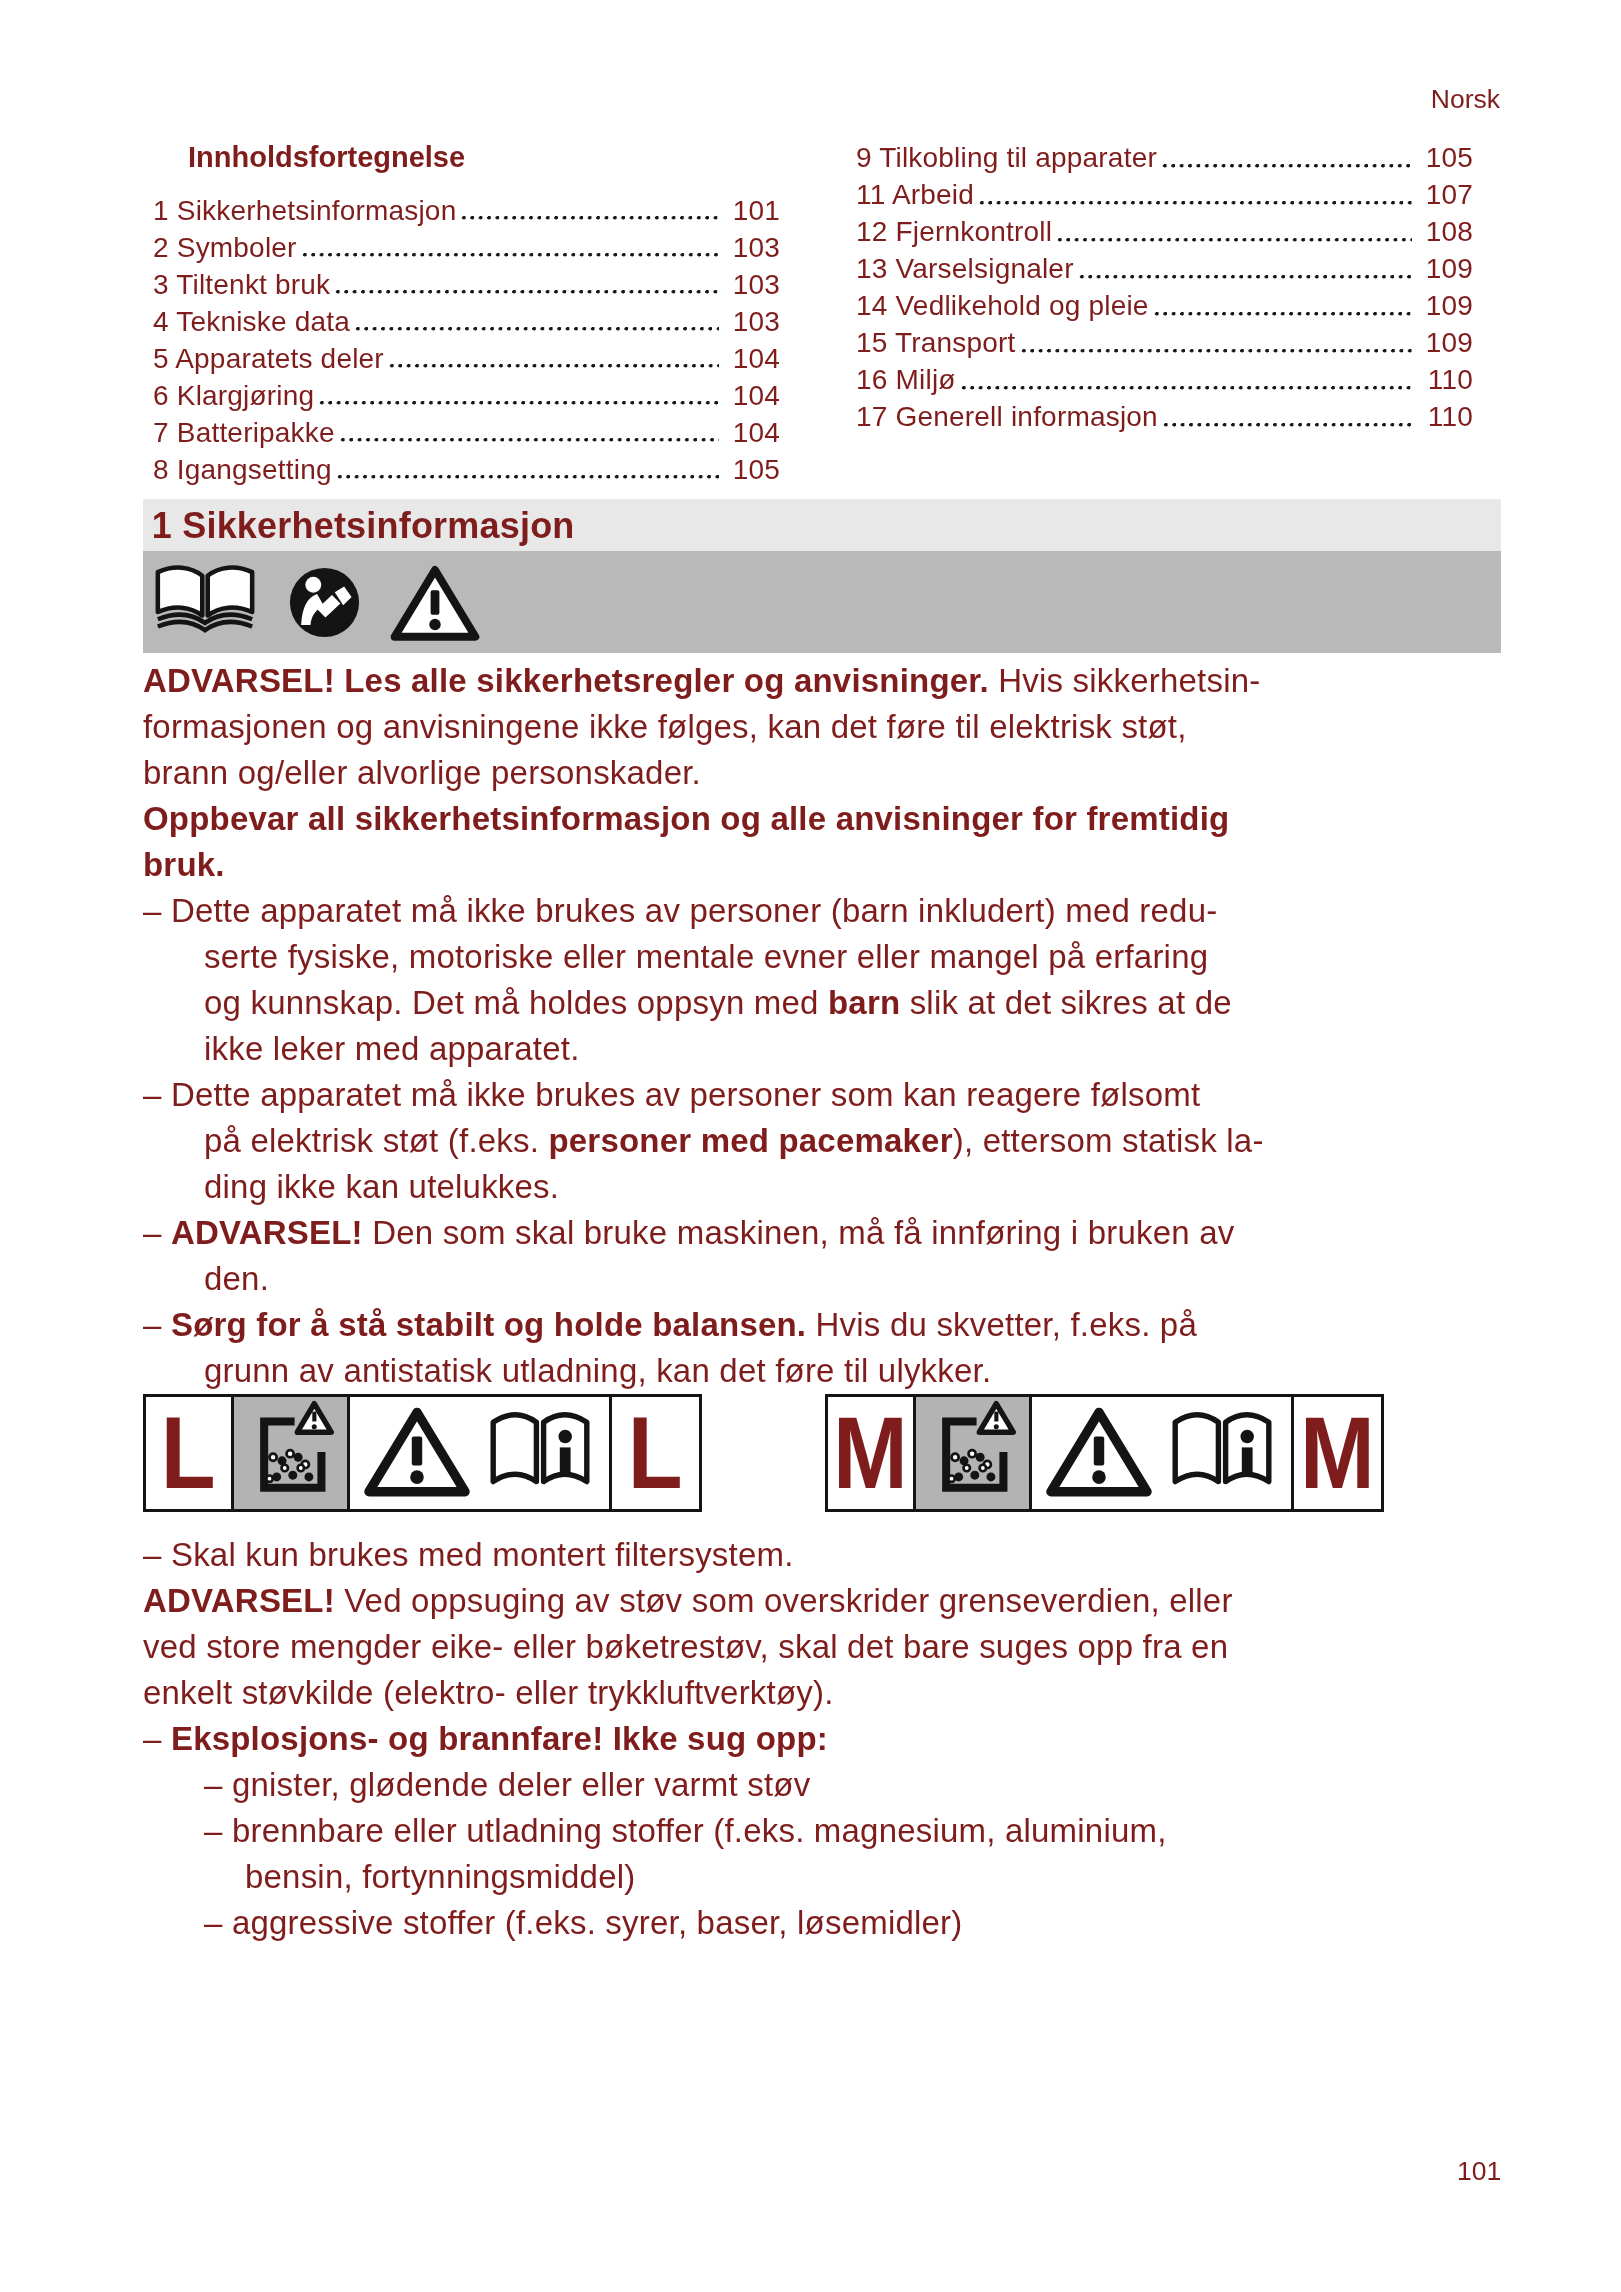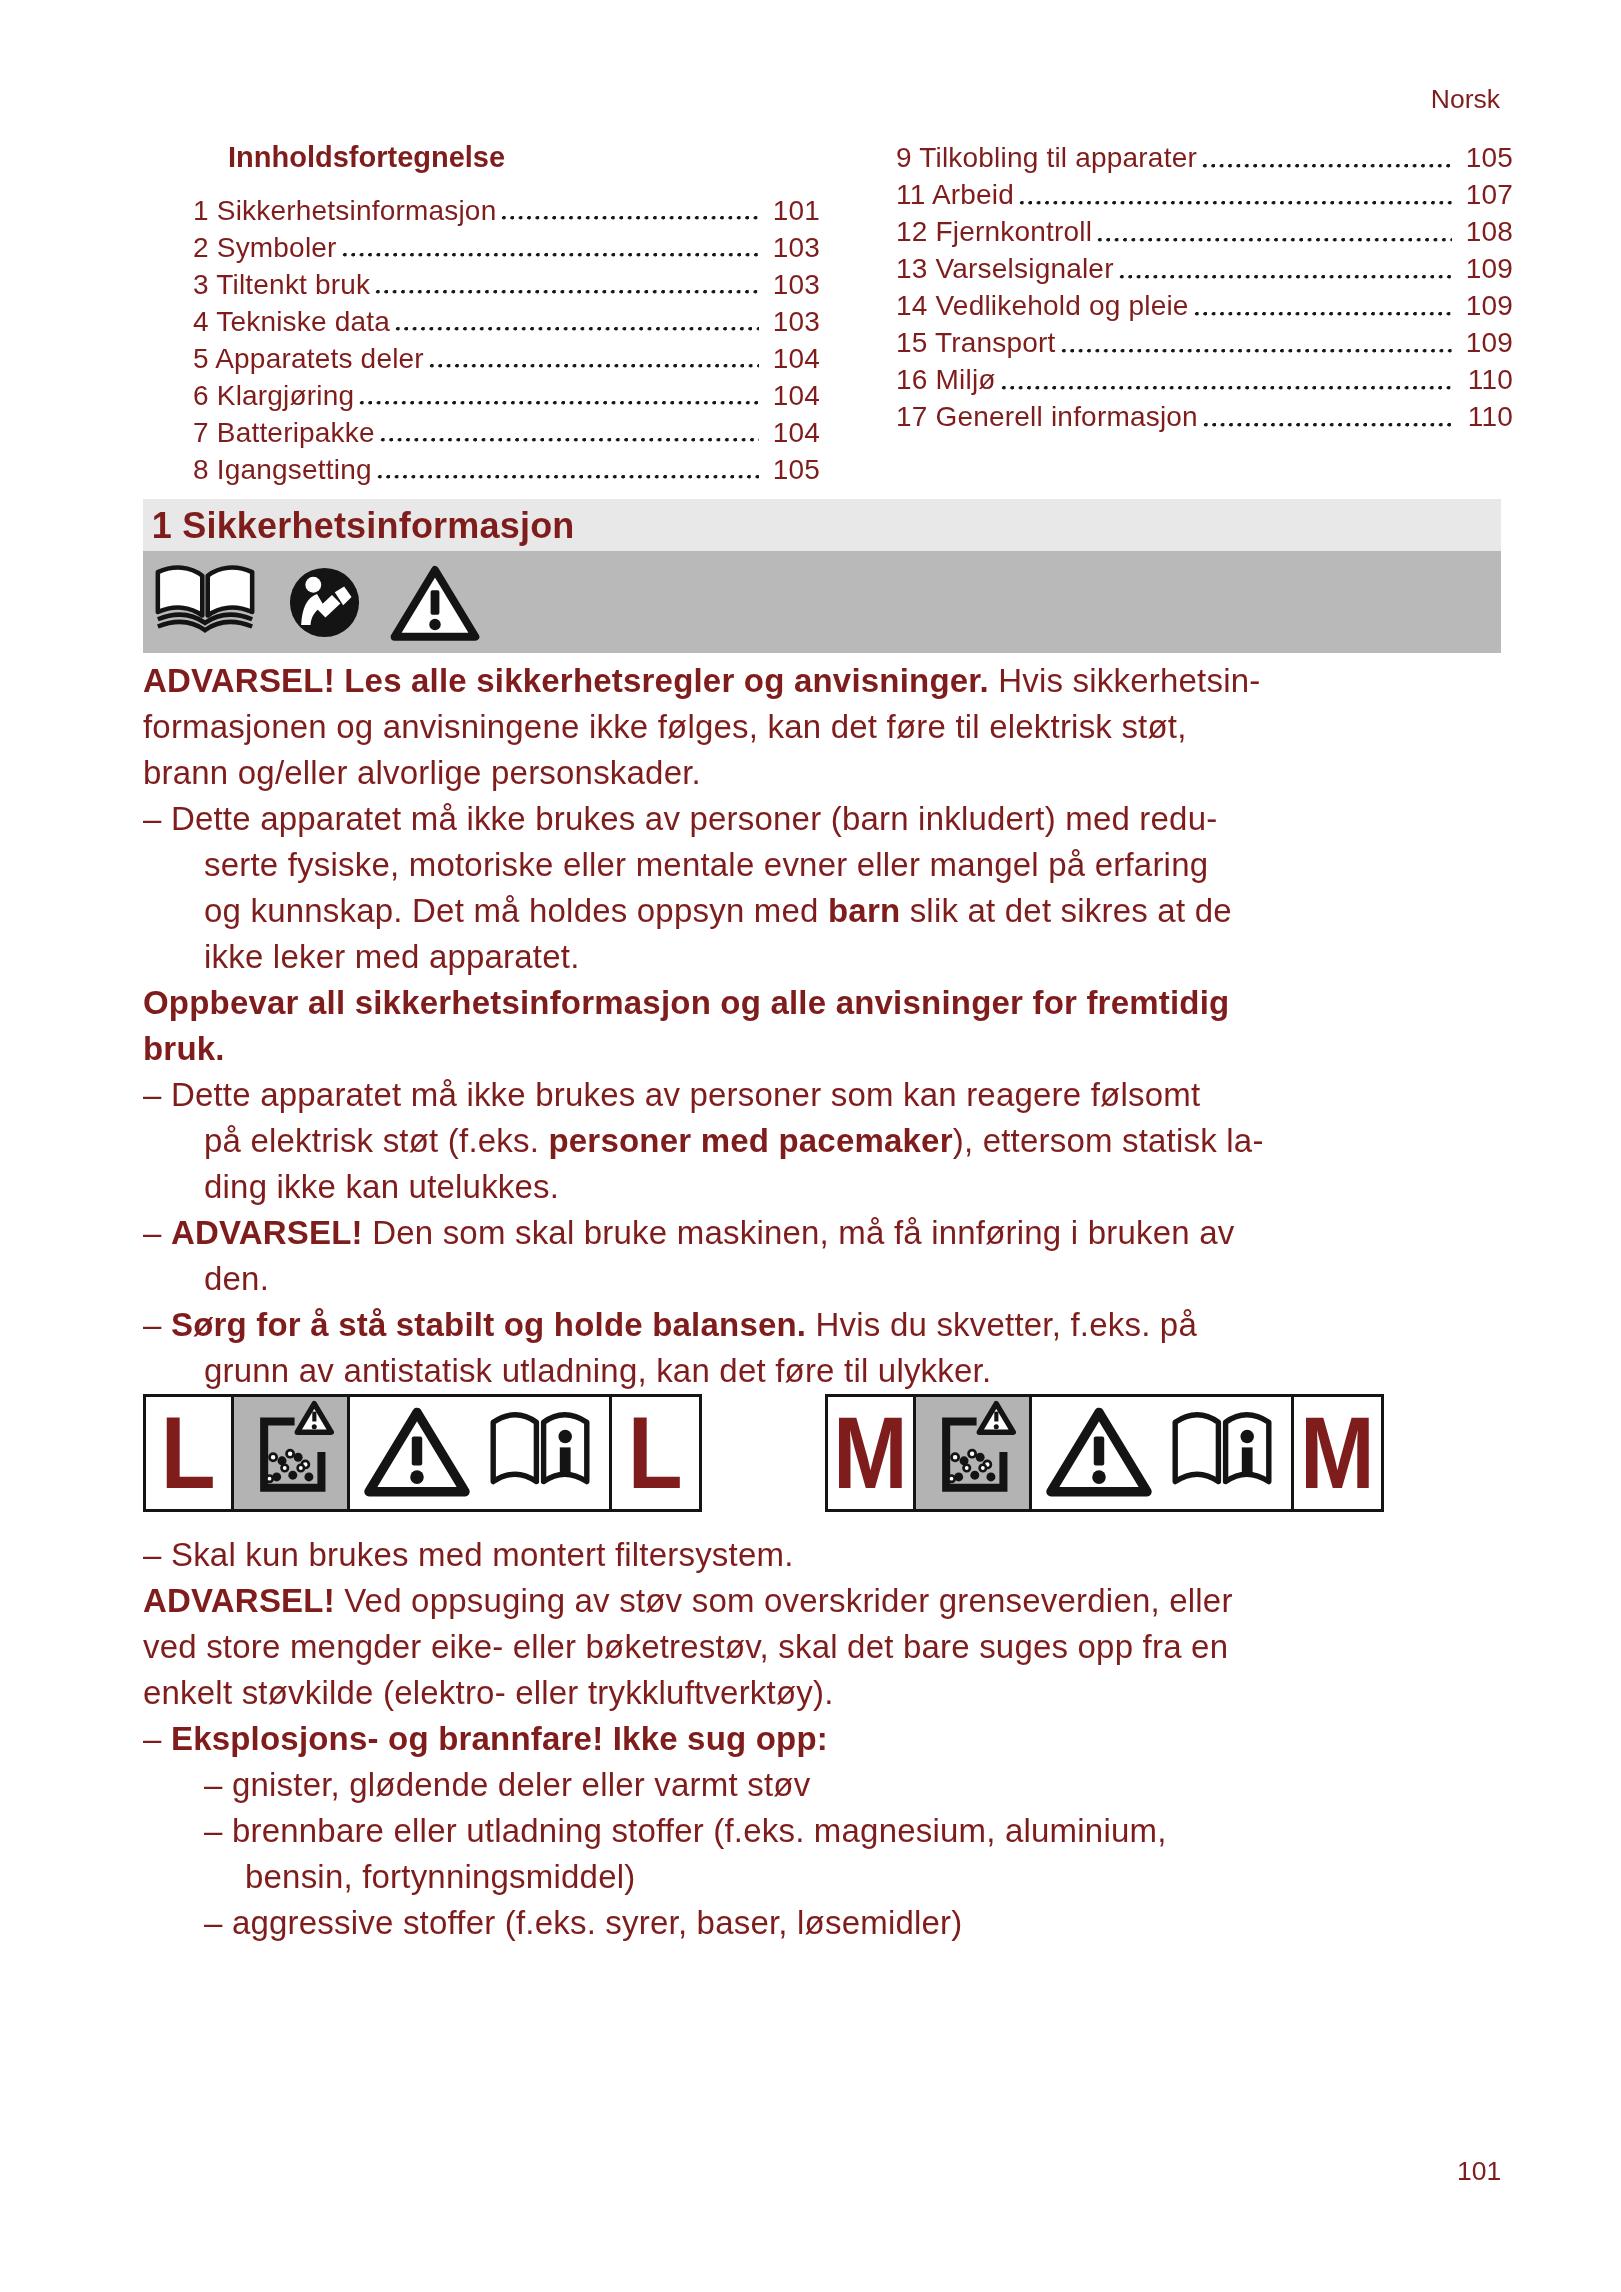--- a/index.html
+++ b/index.html
@@ -10,21 +10,21 @@
     background: #ffffff;
     font-family: "Liberation Sans", "DejaVu Sans", sans-serif;
     color: #7f1d1d;
     overflow: hidden;
   }
   .lang-label {
     position: absolute; top. 84px; top: 84px; right: 121px;
     font-size: 26.5px;
   }
   
-  .toc-col { position: absolute; top: 139px; margin-left: 40px; }
+  .toc-col { position: absolute; top: 139px; }
   .toc-col.left  { left: 153px; width: 627px; }
   .toc-col.right { left: 856px; width: 617px; }
   .toc-title { font-weight: bold; font-size: 29px; margin: 0 0 15.7px 35px; line-height: 37px; }
   .toc-item { display: flex; font-size: 28px; line-height: 37px; letter-spacing: 0.2px; }
   .toc-label { white-space: nowrap; }
   .toc-leader {
     flex: 1; margin: 0 3.9px; min-width: 19.6px;
     background-image: radial-gradient(circle at 3.9px 3.9px, #161616 1.7px, transparent 2.1px);
     background-size: 8.4px 8.4px;
     background-repeat: repeat-x;
@@ -193,26 +193,26 @@
           <rect x="47" y="31" width="10" height="28" rx="2" fill="#141414"></rect>
           <circle cx="52" cy="70" r="6.5" fill="#141414"></circle>
         </svg>
       </span>
     </div>
 
     <div class="bodytext" id="body-before">
         <div class="blk p"><span class="b">ADVARSEL! Les alle sikkerhetsregler og anvisninger.</span><span> Hvis sikkerhetsin-
 formasjonen og anvisningene ikke følges, kan det føre til elektrisk støt,
 brann og/eller alvorlige personskader.</span></div>
+        <div class="blk p"><span class="b">Oppbevar all sikkerhetsinformasjon og alle anvisninger for fremtidig
+bruk.</span></div>
         <div class="blk li"><span>– Dette apparatet må ikke brukes av personer (barn inkludert) med redu-
 serte fysiske, motoriske eller mentale evner eller mangel på erfaring
 og kunnskap. Det må holdes oppsyn med </span><span class="b">barn</span><span> slik at det sikres at de
 ikke leker med apparatet.</span></div>
-        <div class="blk p"><span class="b">Oppbevar all sikkerhetsinformasjon og alle anvisninger for fremtidig
-bruk.</span></div>
         <div class="blk li"><span>– Dette apparatet må ikke brukes av personer som kan reagere følsomt
 på elektrisk støt (f.eks. </span><span class="b">personer med pacemaker</span><span>), ettersom statisk la-
 ding ikke kan utelukkes.</span></div>
         <div class="blk li"><span>– </span><span class="b">ADVARSEL!</span><span> Den som skal bruke maskinen, må få innføring i bruken av
 den.</span></div>
         <div class="blk li"><span>– </span><span class="b">Sørg for å stå stabilt og holde balansen.</span><span> Hvis du skvetter, f.eks. på
 grunn av antistatisk utladning, kan det føre til ulykker.</span></div>
       </div>
 
     <div class="strips-row" id="strips-row">

